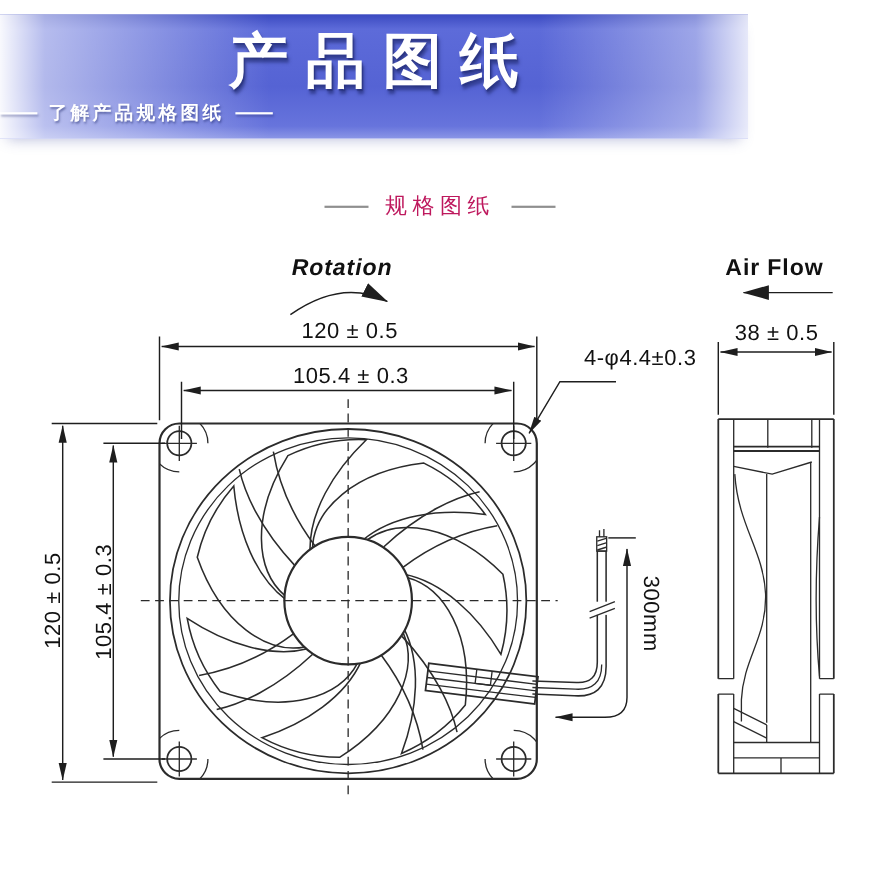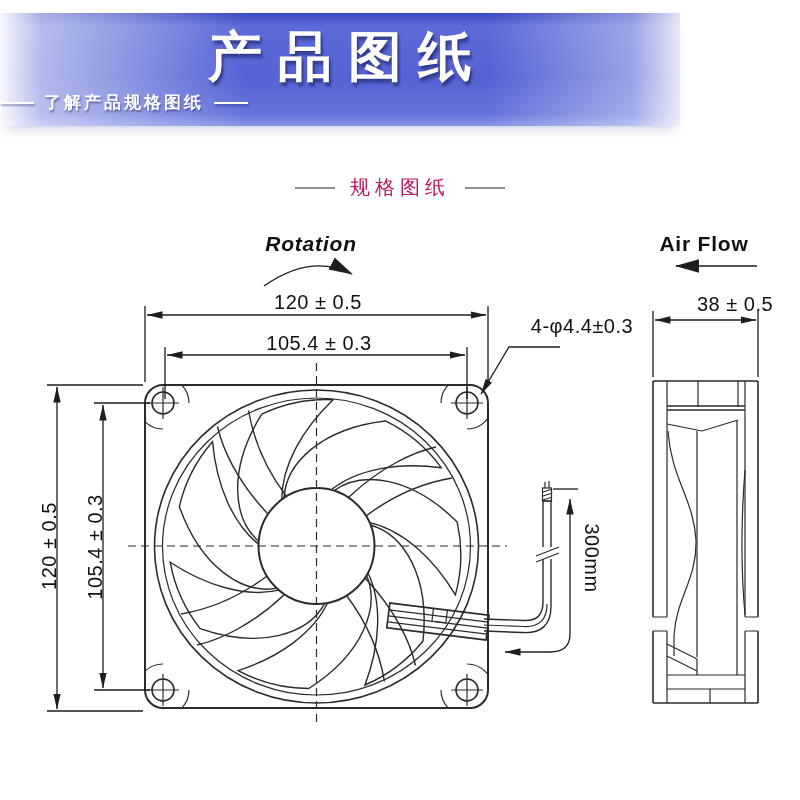--- a/index.html
+++ b/index.html
@@ -232,13 +232,13 @@
 <div class="lbl" style="left:567px; top:326px;margin-left:15px;">4-φ4.4±0.3</div>
 
 <div class="lbl rot-ccw" style="left:49px; top:546px;">120 ± 0.5</div>
 
 <div class="lbl rot-ccw" style="left:95px; top:547px;">105.4 ± 0.3</div>
 
 <div class="lbl rot-cw" style="left:591px; top:558px;">300mm</div>
 
 <div class="lbl bold" style="left:704px; top:244px;text-align:center;">Air Flow</div>
 
-<div class="lbl" style="left:735px; top:304px;text-align:center;">38 ± 0.5</div>
+<div class="lbl" style="left:706px; top:304px;text-align:center;">38 ± 0.5</div>
 
 </body></html>

